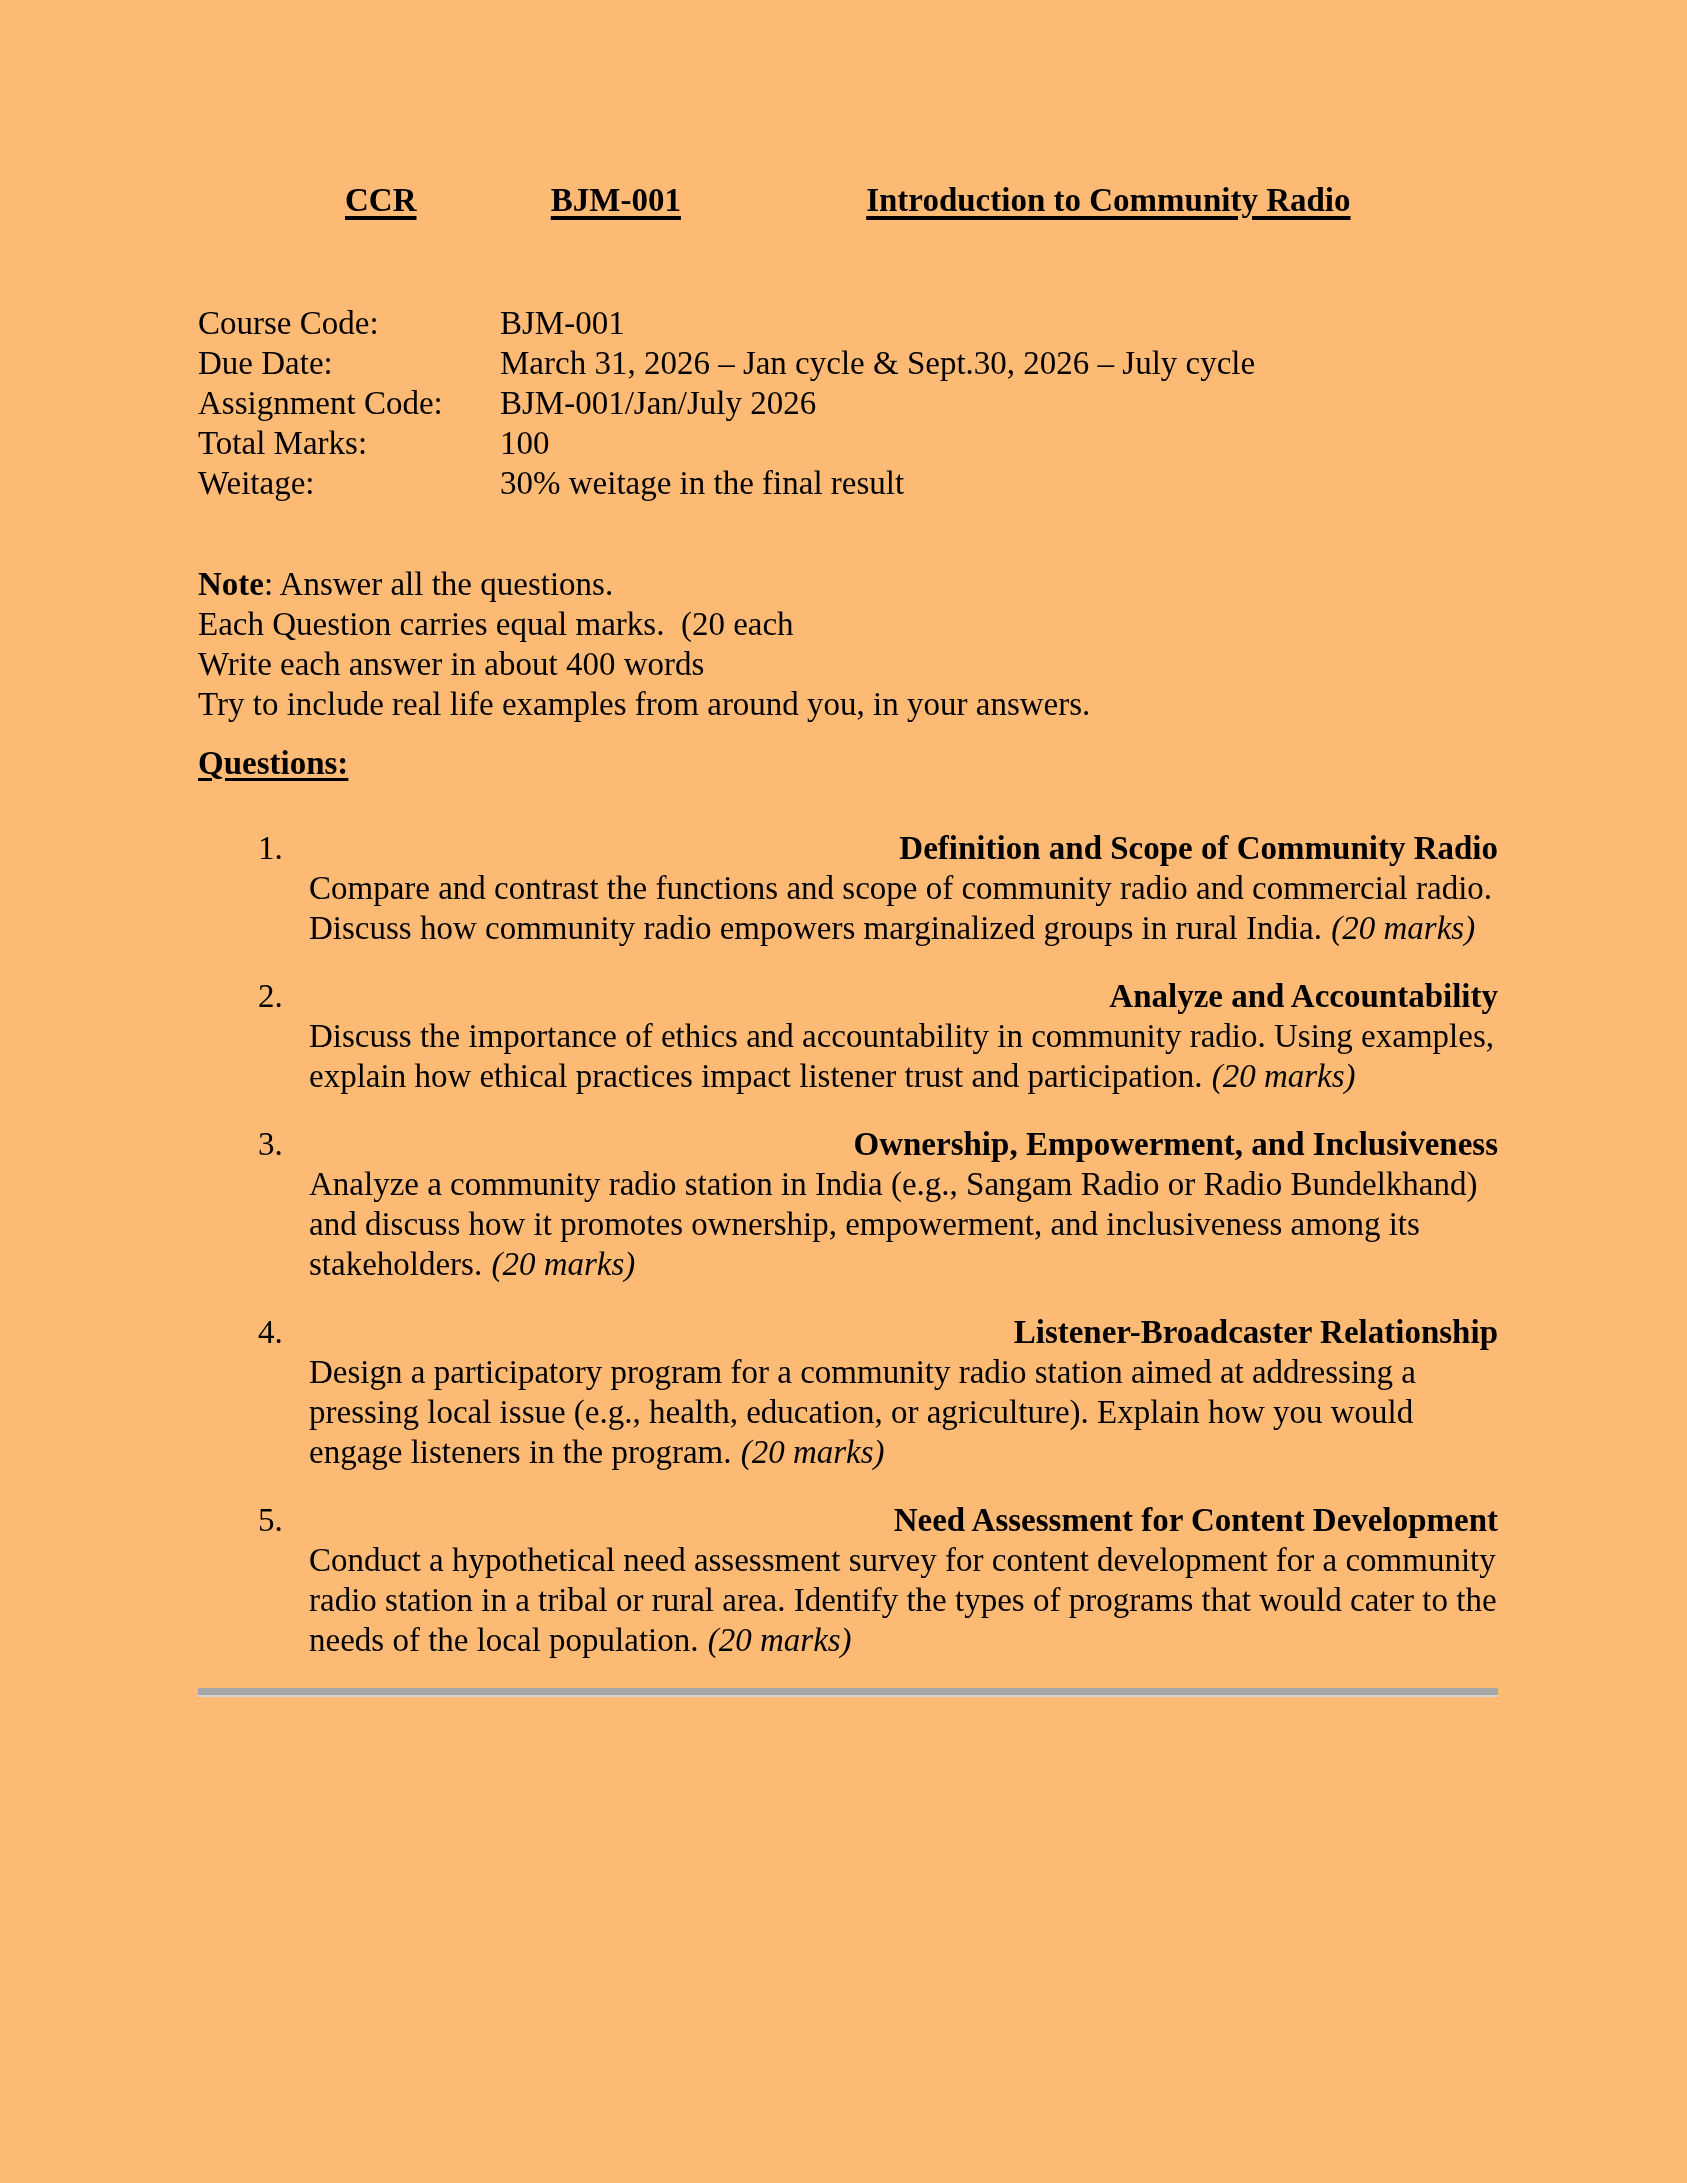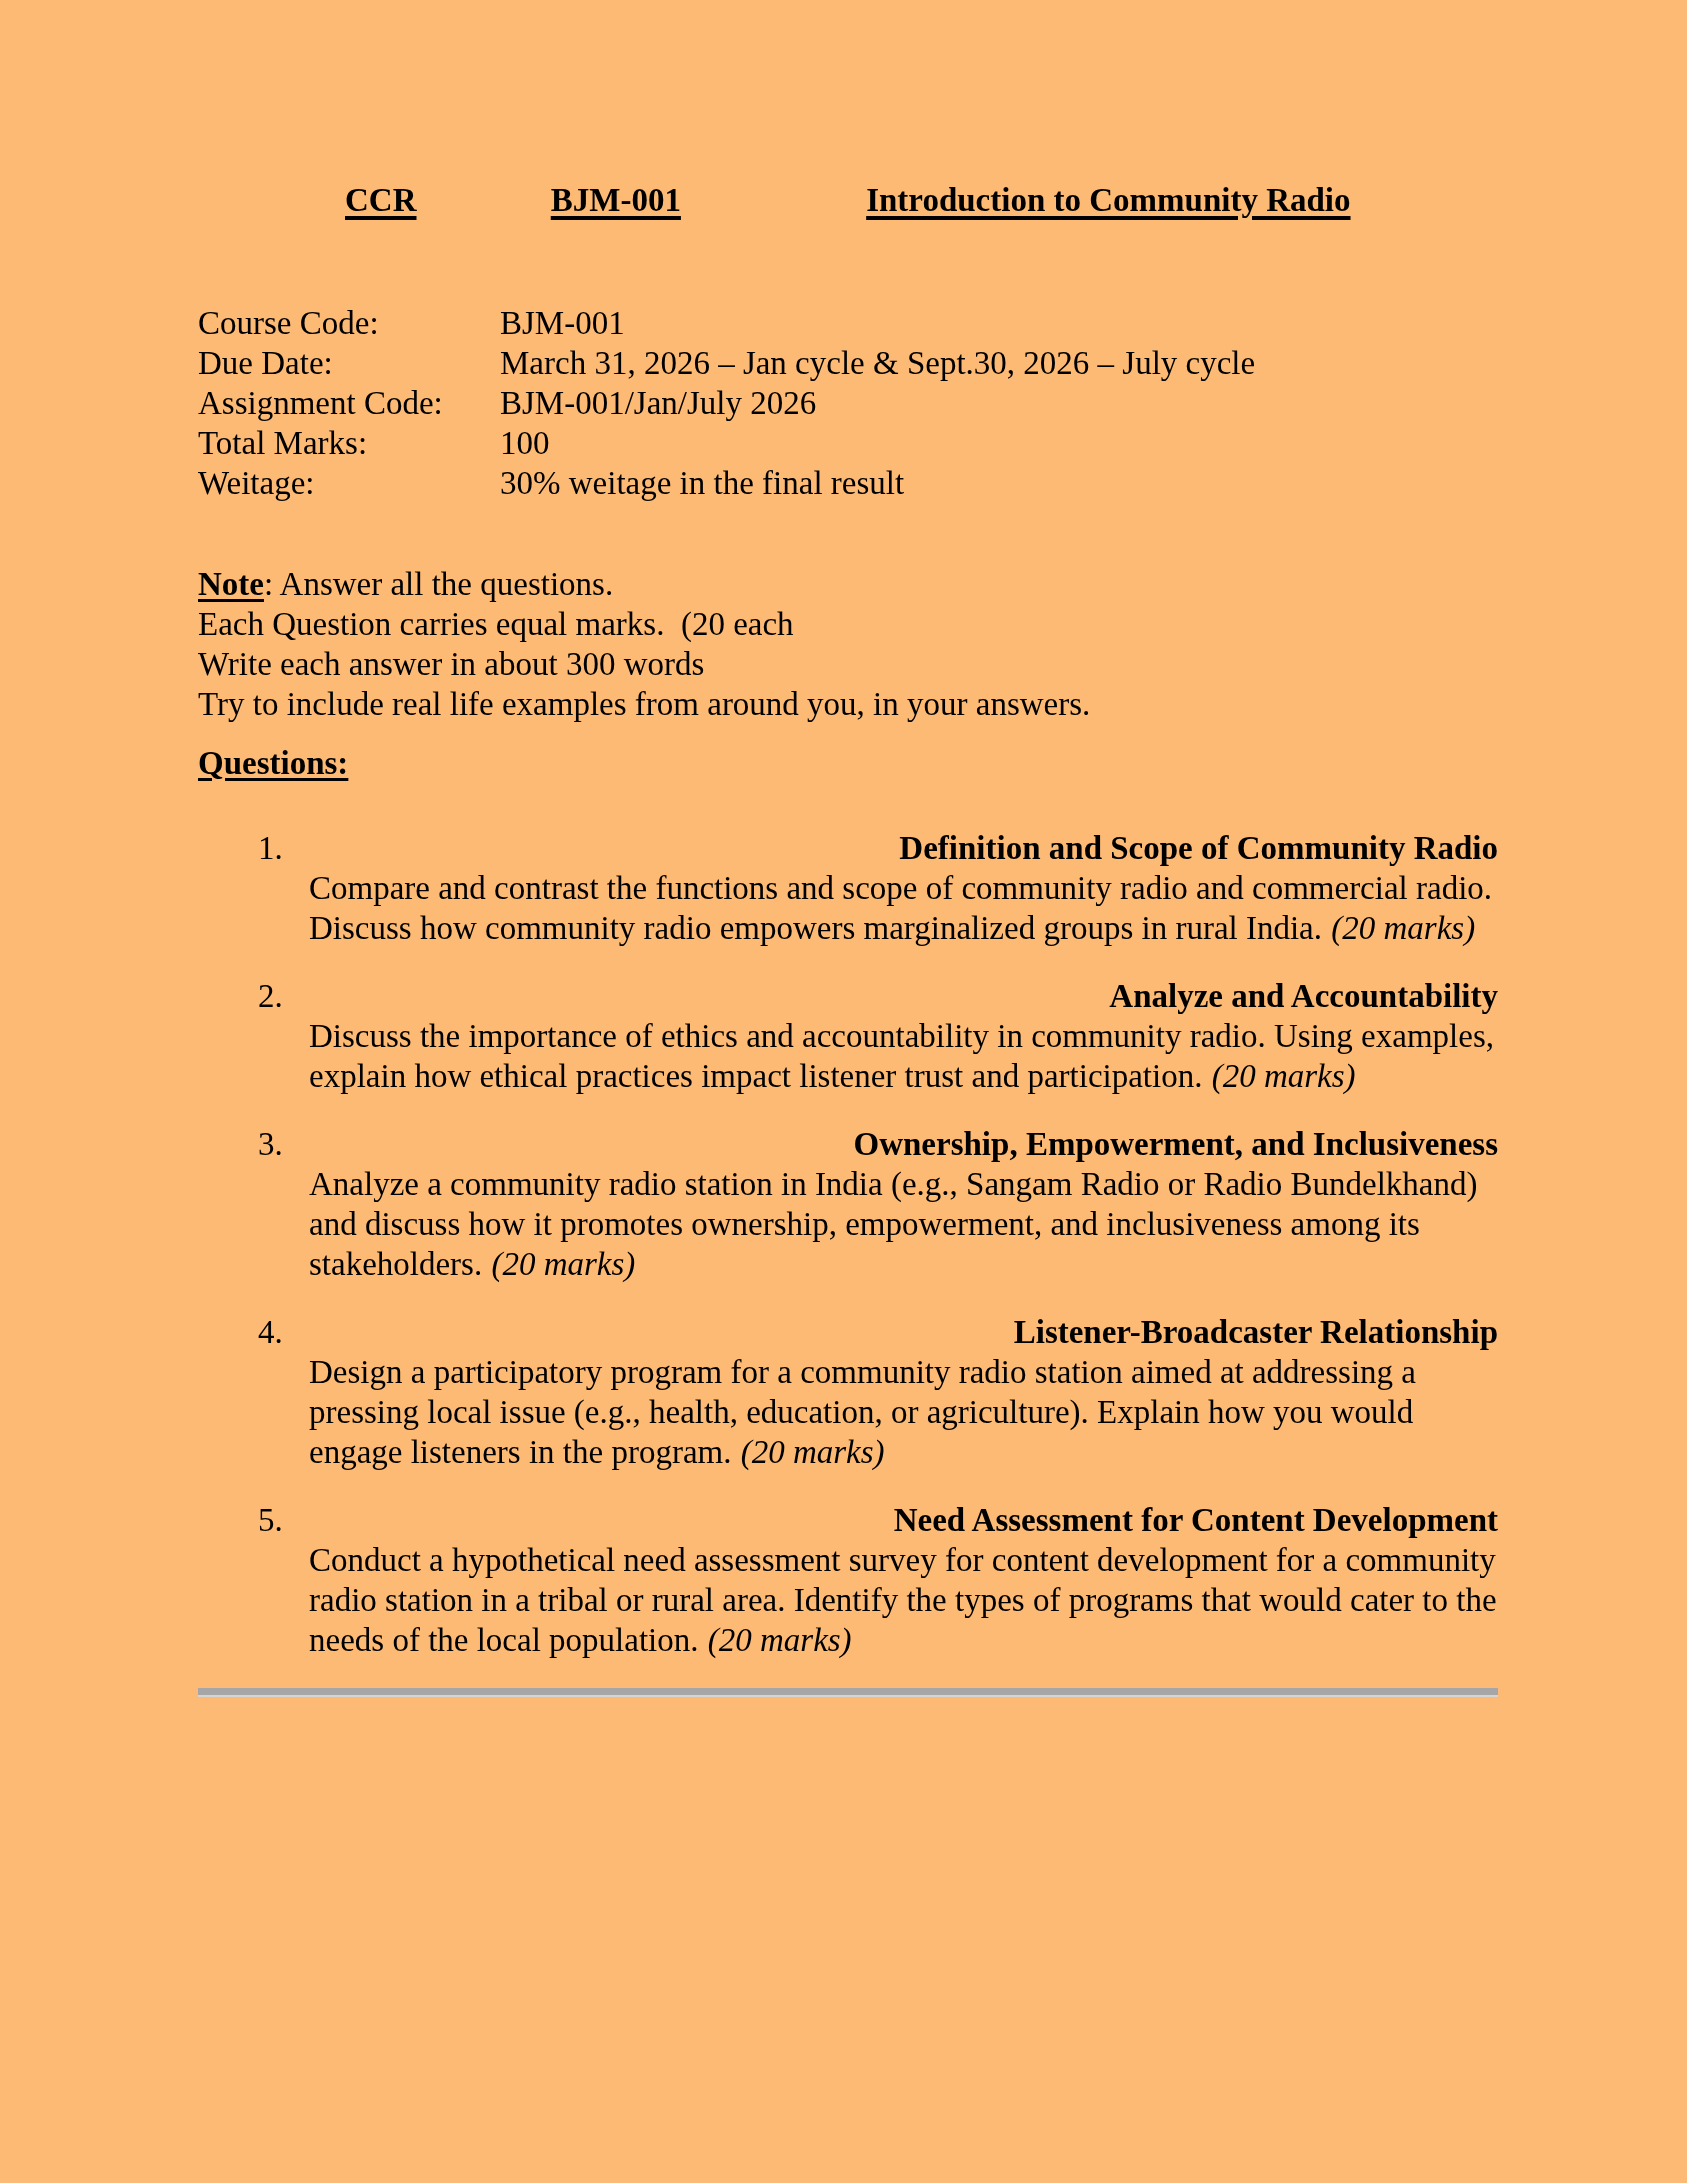--- a/index.html
+++ b/index.html
@@ -33,21 +33,20 @@
   .doc-header .h-gap2 { margin-left: 177px; }
 
   
   .info-row { white-space: nowrap; }
   .info-label { display: inline-block; width: 302px; }
 
   
   .note-block { margin-top: 61px; }
   .note-label {
     font-weight: bold;
-    text-decoration: underline;
     text-decoration-thickness: 3.3px;
     text-underline-offset: 4px;
   }
   .note-lines { white-space: pre-wrap; }
 
   
   .questions-heading {
     margin-top: 19px;
     font-weight: bold;
     display: inline-block;
@@ -102,21 +101,21 @@
     <div class="info-row">
       <span class="info-label">Weitage:</span><span class="info-value">30% weitage in the final result</span>
     </div>
   </div>
 
   <div class="note-block">
     <div class="note-first-line">
       <span class="note-label">Note</span><span>: Answer all the questions.</span>
     </div>
     <div class="note-lines">Each Question carries equal marks.  (20 each
-Write each answer in about 300 words
+Write each answer in about 400 words
 Try to include real life examples from around you, in your answers.</div>
   </div>
 
   <div>
     <span class="questions-heading">Questions:</span>
   </div>
 
   <div class="q-list">
 
     <div class="q-item">

